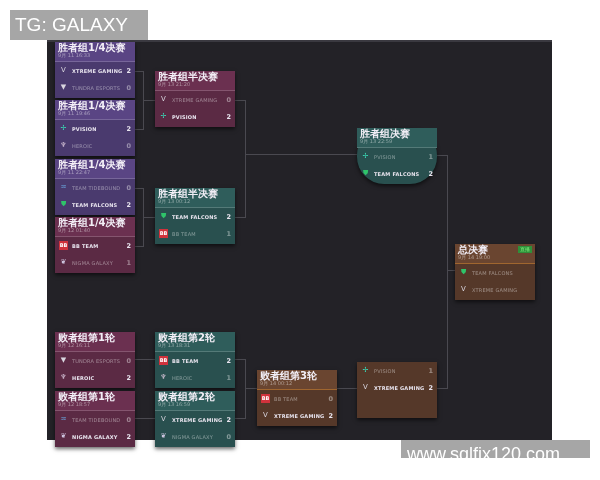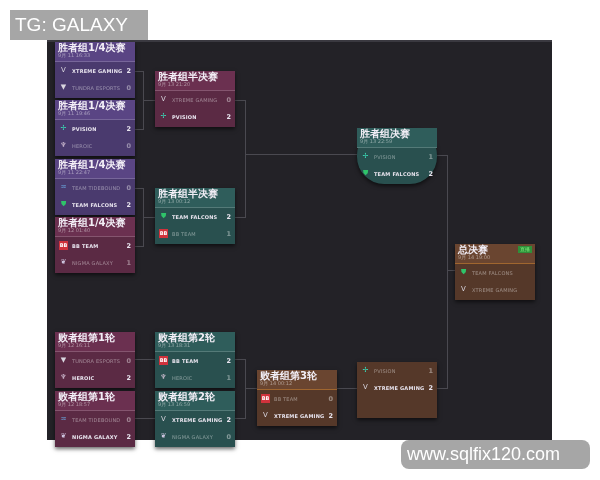--- a/index.html
+++ b/index.html
@@ -1,19 +1,19 @@
 <!DOCTYPE html>
 <html><head>
 <meta charset="utf-8">
 <style>
   html, body { margin:0; padding:0; }
   body { width:600px; height:480px; background:#ffffff; position:relative; overflow:hidden; font-family:"DejaVu Sans", sans-serif; }
   .panel { position:absolute; left:47px; top:40px; width:505px; height:400px; background:#232227; border-top:2px solid #3a3940; box-sizing:border-box; }
   .wm-tl { position:absolute; left:10px; top:10px; width:138px; height:30px; background:#a6a6a6; color:#fff; font-family:"Liberation Sans", sans-serif; font-size:19px; line-height:30px; padding-left:5px; box-sizing:border-box; z-index:5; }
-  .wm-br { position:absolute; left:401px; top:440px; width:189px; height:29px; background:#a6a6a6; color:#fff; font-family:"Liberation Sans", sans-serif; font-size:18px; line-height:29px; padding-left:6px; box-sizing:border-box; z-index:5;border-radius:8px; }
+  .wm-br { position:absolute; left:401px; top:440px; width:189px; height:18px; background:#a6a6a6; color:#fff; font-family:"Liberation Sans", sans-serif; font-size:18px; line-height:29px; padding-left:6px; box-sizing:border-box; z-index:5; }
   .card { position:absolute; width:80px; height:56px; box-sizing:border-box; box-shadow:0 2px 4px rgba(0,0,0,0.6); }
   .card .hd { height:20px; padding:2px 3px 0 3px; box-sizing:border-box; border-bottom:1px solid rgba(255,255,255,0.18); position:relative; }
   .card .ttl { color:#f2eef6; font-size:10px; font-weight:bold; line-height:8px; white-space:nowrap; }
   .card .dt { color:rgba(255,255,255,0.45); font-size:5px; line-height:7px; white-space:nowrap; }
   .card .row { height:17px; display:flex; align-items:center; padding:0 4px 0 4px; box-sizing:border-box; }
   .card .ico { width:9px; height:9px; margin-right:4px; display:flex; align-items:center; justify-content:center; font-size:7px; line-height:9px; flex-shrink:0; }
   .card .nm { flex:1; font-size:5px; letter-spacing:0.2px; white-space:nowrap; overflow:hidden; }
   .card .sc { font-size:6.5px; font-weight:bold; width:8px; text-align:right; }
   .win .nm, .win .sc { color:#e8e4ee; font-weight:bold; }
   .lose .nm, .lose .sc { color:rgba(255,255,255,0.42); }

